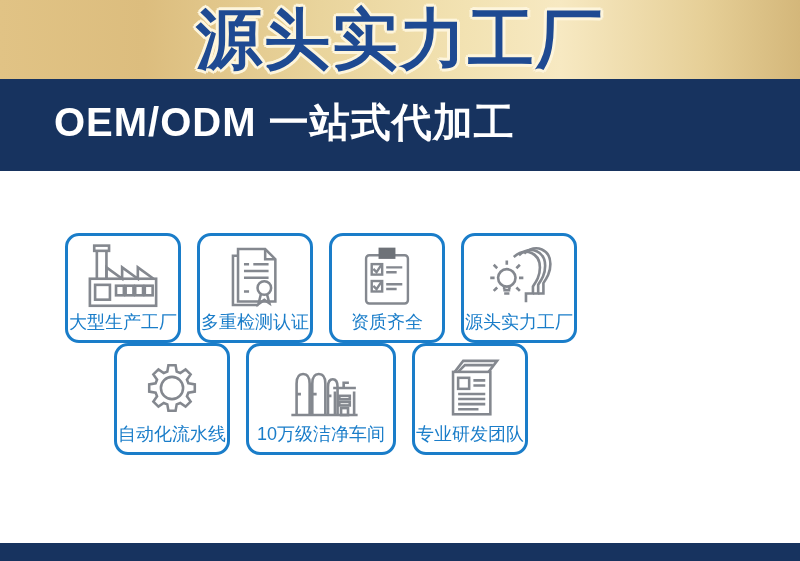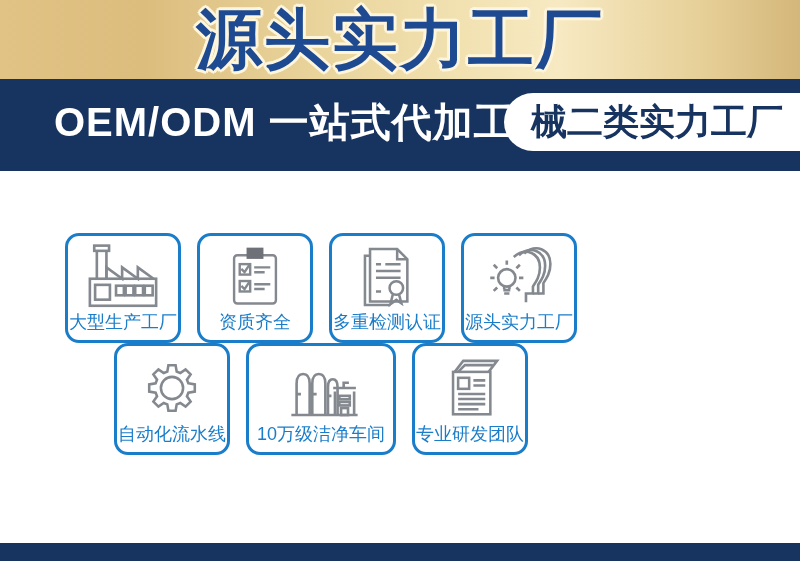--- a/index.html
+++ b/index.html
@@ -61,23 +61,20 @@
 <body>
 
 <div class="page">
 
   <header class="gold-banner">
     <h1 class="main-title">源头实力工厂</h1>
   </header>
 
   <div class="navy-band">
     <div class="oem-text">OEM/ODM 一站式代加工</div>
-    <div class="badge-pill">
-      <span class="badge-text">械二类实力工厂</span>
-    </div>
   </div>
 
   <main class="features">
 
     <div class="card-row row-1">
 
       <div class="feature-card">
         <div class="icon-wrap">
           <svg class="line-icon" width="82" height="68" viewBox="0 0 92 78">
             <rect x="13" y="3" width="17" height="6"></rect>
@@ -89,46 +86,46 @@
             <rect x="49" y="49" width="9" height="11"></rect>
             <rect x="60" y="49" width="9" height="11"></rect>
             <rect x="71" y="49" width="9" height="11"></rect>
           </svg>
         </div>
         <div class="card-label">大型生产工厂</div>
       </div>
 
       <div class="feature-card">
         <div class="icon-wrap">
+          <svg class="line-icon" width="78" height="68" viewBox="0 0 92 78">
+            <path d="M26 14 H20 V72 H50"></path>
+            <path d="M26 68 V6 H58 L70 18 V68 Z"></path>
+            <path d="M58 6 V18 H70"></path>
+            <path d="M33 24 H39 M44 24 H62 M33 32 H62 M33 40 H62 M33 56 H39"></path>
+            <circle cx="57" cy="52" r="8"></circle>
+            <path d="M53 59 L50 71 L57 66 L63 70 L60 59"></path>
+          </svg>
+        </div>
+        <div class="card-label">多重检测认证</div>
+      </div>
+
+      <div class="feature-card">
+        <div class="icon-wrap">
           <svg class="line-icon" width="74" height="68" viewBox="0 0 92 78">
             <rect x="20" y="12" width="52" height="60" rx="4"></rect>
             <rect x="37" y="4" width="18" height="11" fill="#6e7278" stroke="#6e7278"></rect>
             <rect x="27" y="23" width="13" height="13"></rect>
             <path d="M29 29 L33 33 L39 24"></path>
             <path d="M45 27 H65 M45 33 H58"></path>
             <rect x="27" y="44" width="13" height="13"></rect>
             <path d="M29 50 L33 54 L39 45"></path>
             <path d="M45 48 H65 M45 54 H58"></path>
           </svg>
         </div>
         <div class="card-label">资质齐全</div>
-      </div>
-
-      <div class="feature-card">
-        <div class="icon-wrap">
-          <svg class="line-icon" width="78" height="68" viewBox="0 0 92 78">
-            <path d="M26 14 H20 V72 H50"></path>
-            <path d="M26 68 V6 H58 L70 18 V68 Z"></path>
-            <path d="M58 6 V18 H70"></path>
-            <path d="M33 24 H39 M44 24 H62 M33 32 H62 M33 40 H62 M33 56 H39"></path>
-            <circle cx="57" cy="52" r="8"></circle>
-            <path d="M53 59 L50 71 L57 66 L63 70 L60 59"></path>
-          </svg>
-        </div>
-        <div class="card-label">多重检测认证</div>
       </div>
 
       <div class="feature-card">
         <div class="icon-wrap">
           <svg class="line-icon" width="82" height="68" viewBox="0 0 92 78" stroke-width="2.6">
             <path d="M40 16 C54 4 70 12 70 28 C70 38 66 44 62 50 L62 58 L54 58 L54 68"></path>
             <path d="M46 14 C60 2 76 10 76 26 C76 36 72 42 68 48 L68 58 L62 58"></path>
             <path d="M52 12 C66 0 82 8 82 24 C82 34 78 40 74 46 L74 58 L68 58"></path>
             <circle cx="32" cy="40" r="10"></circle>
             <path d="M29 50 V53 M35 50 V53 M28 54 H36 M29 58 H35"></path>

